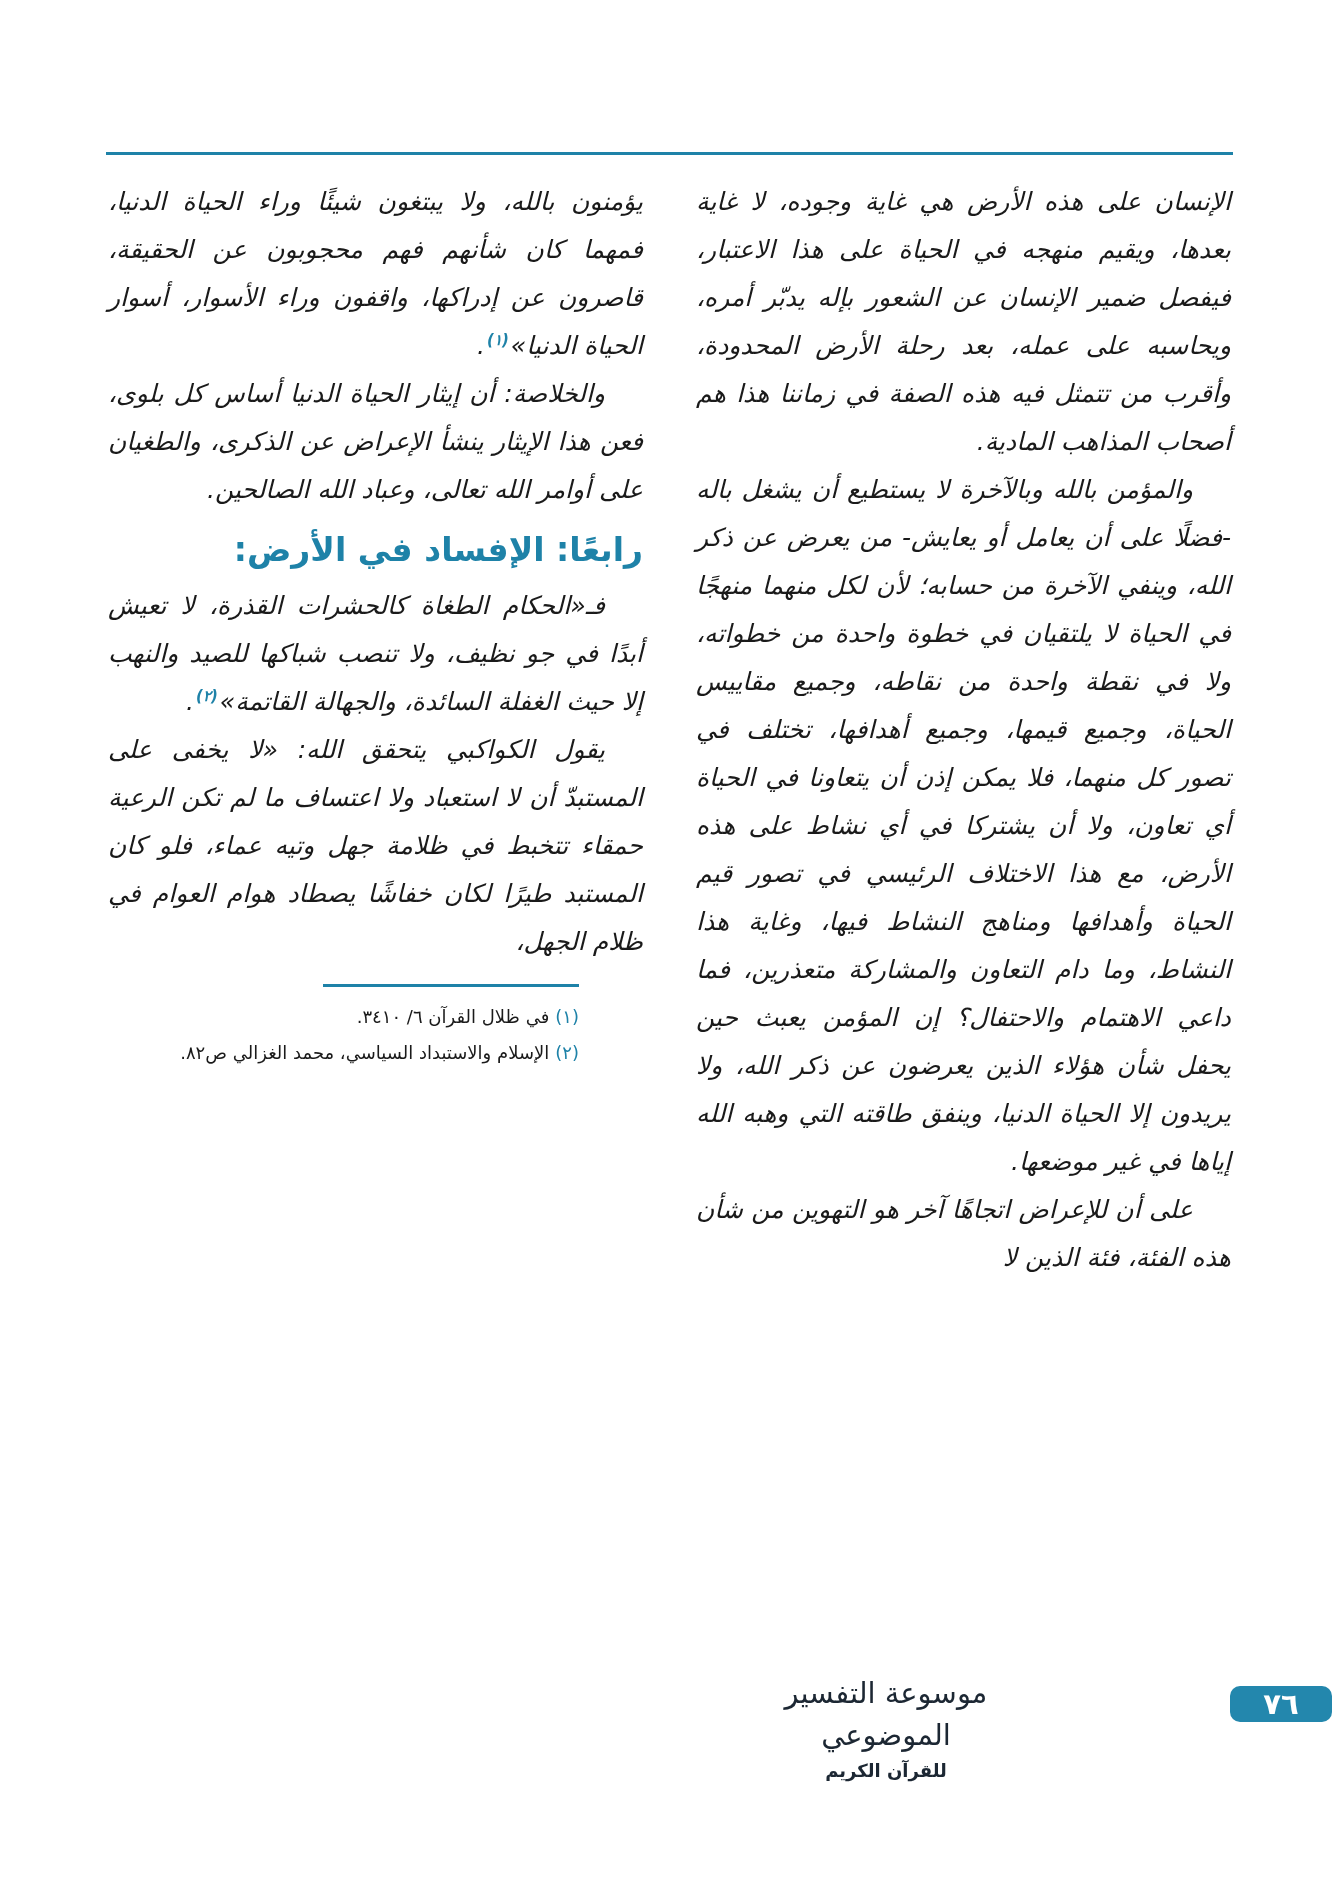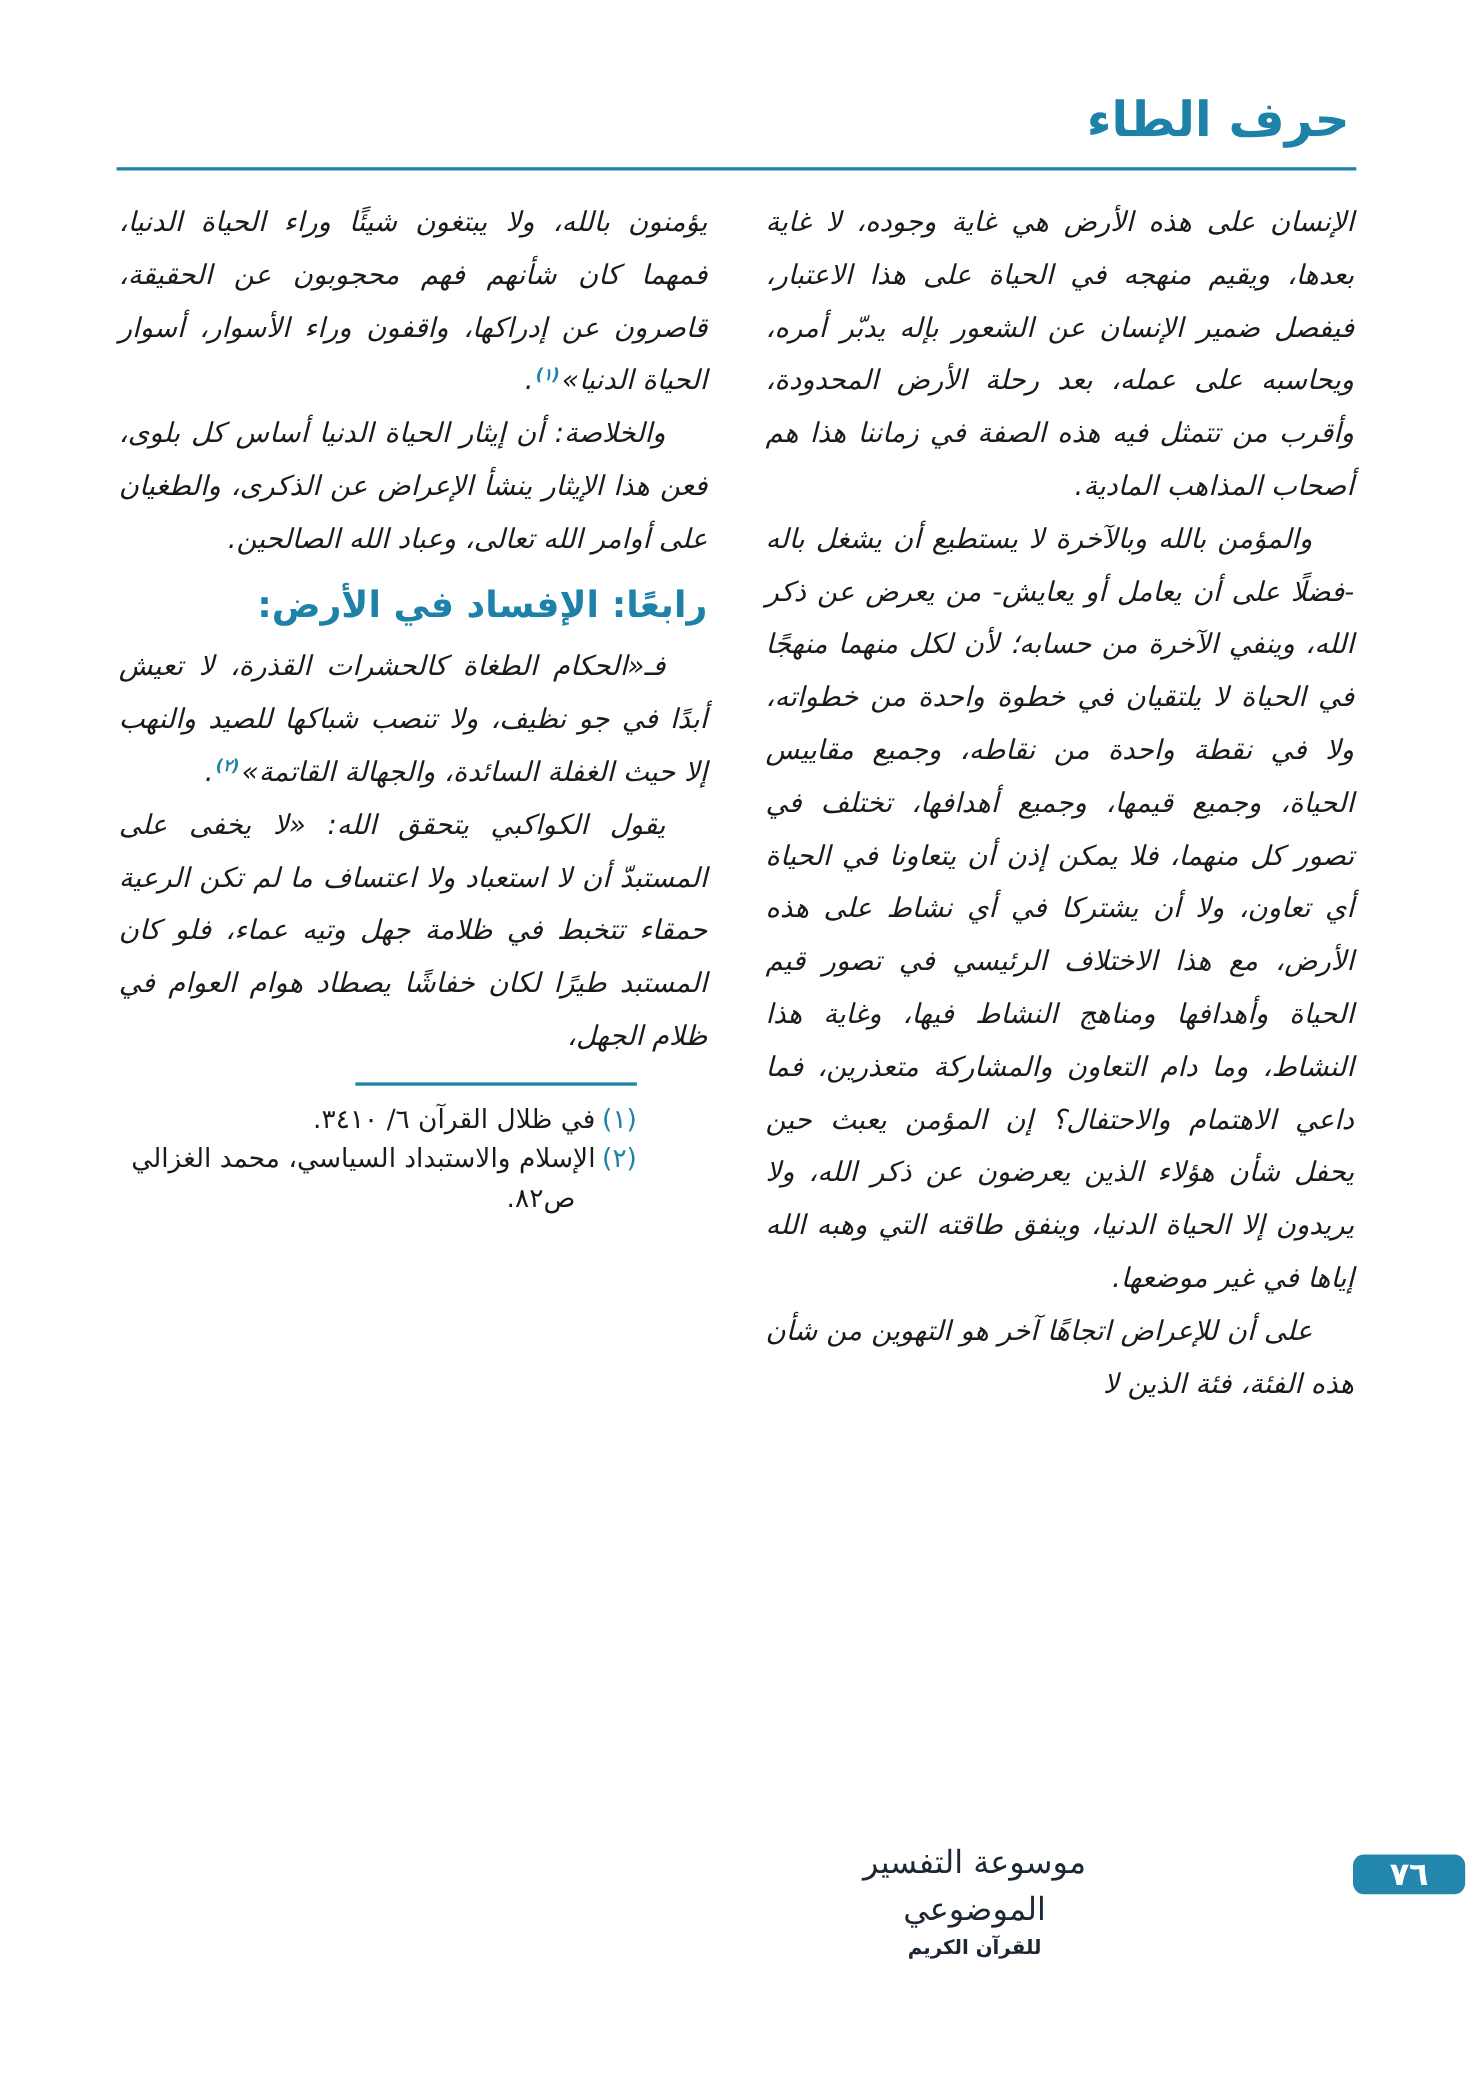--- a/index.html
+++ b/index.html
@@ -51,21 +51,21 @@
   }
   .fn-ref{
     color:var(--accent);
     font-size:15px;font-weight:bold;
     vertical-align:super;line-height:0;margin:0 2px;
   }
 
   
   .footnotes{
     margin-top:18px;margin-right:64px;
-    font-size:24px;line-height:36px;
+    font-size:18px;line-height:36px;
   }
   .fn-rule{width:256px;height:3px;background:var(--accent);margin-bottom:12px;}
   .footnote{padding-right:56px;text-indent:-56px;text-align:right;}
   .fn-marker{color:var(--accent);margin-left:6px;}
 
   
   .footer-logo{
     position:absolute;top:1672px;left:758px;width:256px;
     text-align:center;color:var(--logo-text);
   }
@@ -76,21 +76,20 @@
     background:var(--page-number-bg);border-radius:10px;
     display:flex;align-items:center;justify-content:center;
   }
   .page-number{font-size:29px;font-weight:bold;color:var(--page-number-text);}
 </style>
 </head>
 <body>
 
 <div class="page">
 
-  <div class="header-title">حرف الطاء</div>
   <div class="header-rule"></div>
 
   <div class="columns">
 
     <section class="col">
       <p class="para">الإنسان على هذه الأرض هي غاية وجوده، لا غاية بعدها، ويقيم منهجه في الحياة على هذا الاعتبار، فيفصل ضمير الإنسان عن الشعور بإله يدبّر أمره، ويحاسبه على عمله، بعد رحلة الأرض المحدودة، وأقرب من تتمثل فيه هذه الصفة في زماننا هذا هم أصحاب المذاهب المادية.</p>
       <p class="para indent">والمؤمن بالله وبالآخرة لا يستطيع أن يشغل باله -فضلًا على أن يعامل أو يعايش- من يعرض عن ذكر الله، وينفي الآخرة من حسابه؛ لأن لكل منهما منهجًا في الحياة لا يلتقيان في خطوة واحدة من خطواته، ولا في نقطة واحدة من نقاطه، وجميع مقاييس الحياة، وجميع قيمها، وجميع أهدافها، تختلف في تصور كل منهما، فلا يمكن إذن أن يتعاونا في الحياة أي تعاون، ولا أن يشتركا في أي نشاط على هذه الأرض، مع هذا الاختلاف الرئيسي في تصور قيم الحياة وأهدافها ومناهج النشاط فيها، وغاية هذا النشاط، وما دام التعاون والمشاركة متعذرين، فما داعي الاهتمام والاحتفال؟ إن المؤمن يعبث حين يحفل شأن هؤلاء الذين يعرضون عن ذكر الله، ولا يريدون إلا الحياة الدنيا، وينفق طاقته التي وهبه الله إياها في غير موضعها.</p>
       <p class="para indent">على أن للإعراض اتجاهًا آخر هو التهوين من شأن هذه الفئة، فئة الذين لا</p>
     </section>
 

